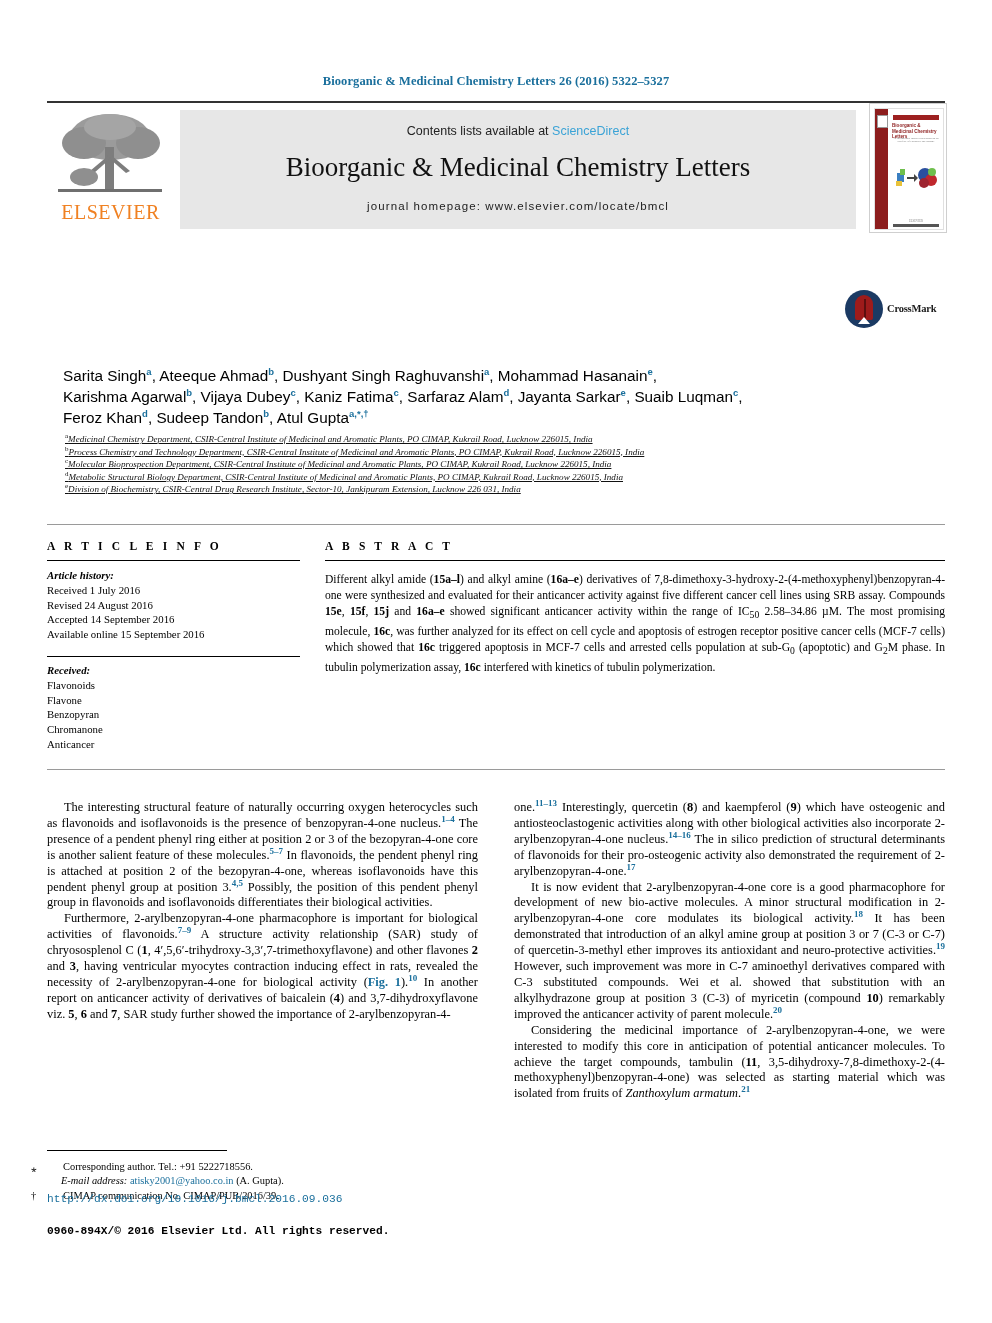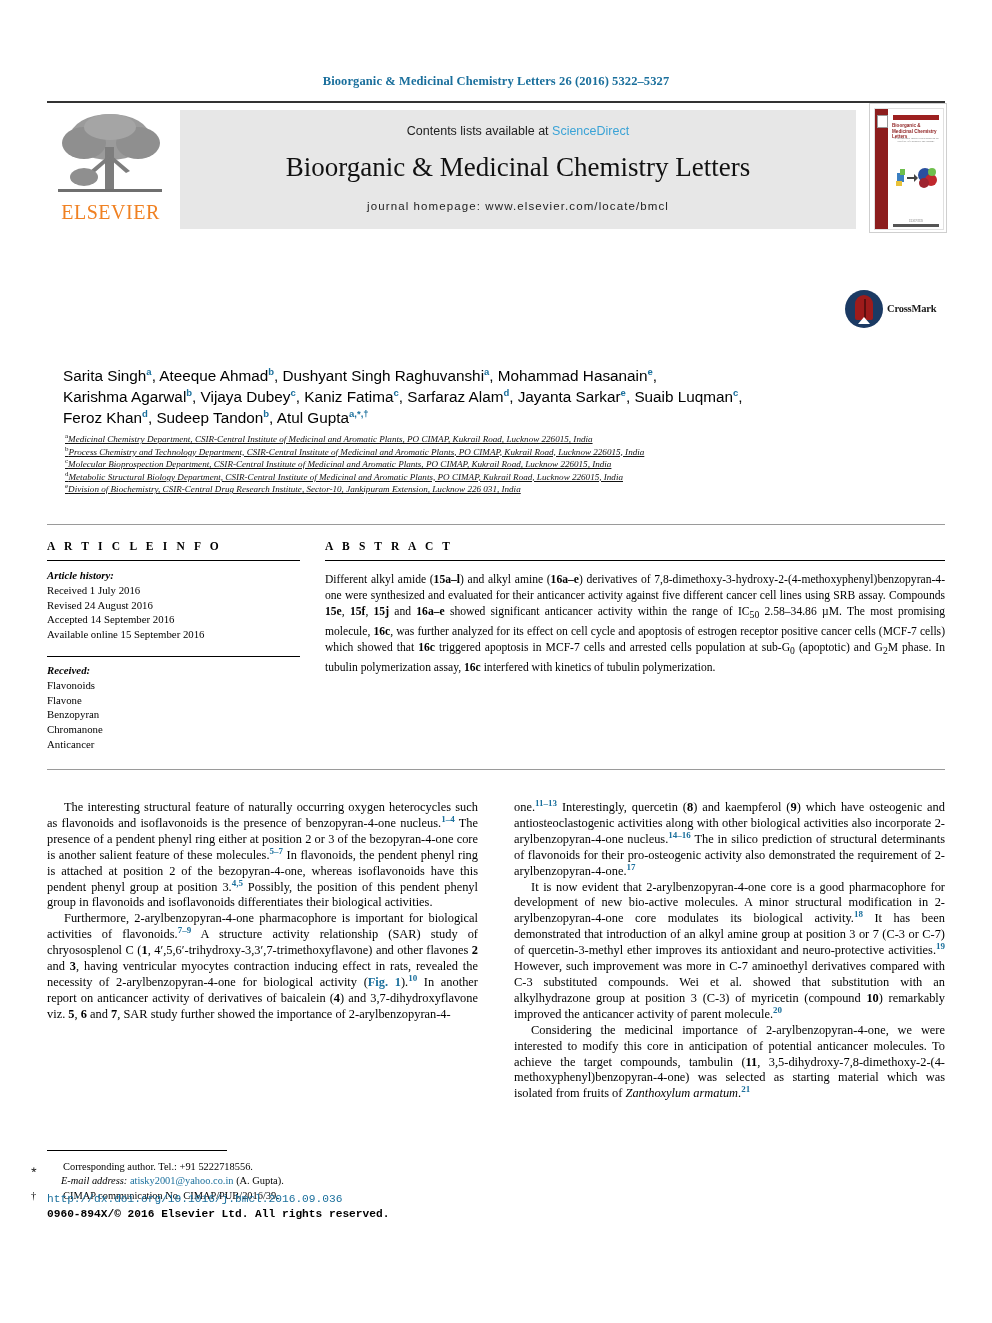--- a/index.html
+++ b/index.html
@@ -406,21 +406,21 @@
 
   .doi-block {
     position: absolute;
     left: 47px; top: 1192px;
     width: 431px;
     font-family: Liberation Mono, monospace;
     font-size: 11.2px;
     line-height: 15px;
   }
   .doi-link { color: #1a6f9c; }
-  .issn-line { font-weight: bold; color: #000; }
+  .issn-line { font-weight: bold; color: #000; margin-top: 17px; }
 </style>
 </head>
 <body>
 
 <div class="page">
 
   <div class="running-head">Bioorganic &amp; Medicinal Chemistry Letters 26 (2016) 5322–5327</div>
 
   <div class="masthead">
     <div class="rule-top"></div>

